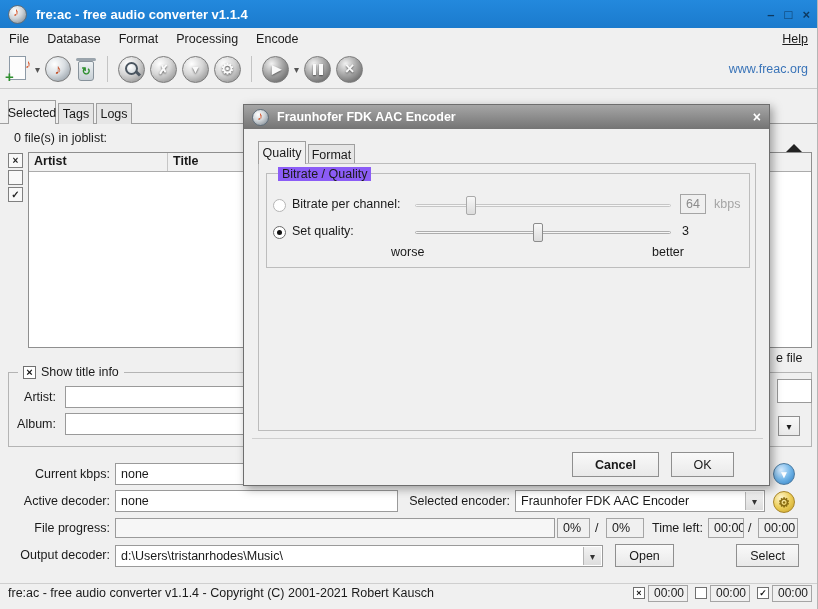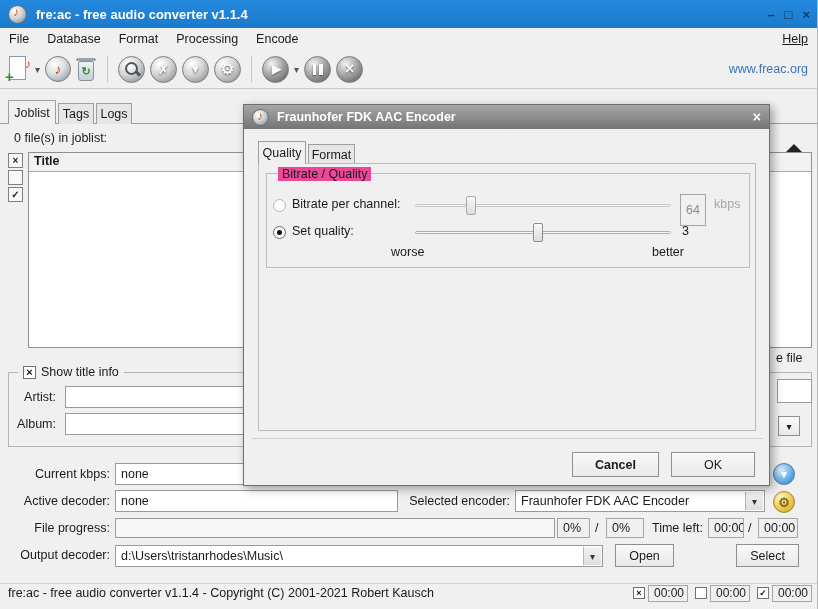--- a/index.html
+++ b/index.html
@@ -188,21 +188,21 @@
         </span>
       </span>
     <span class="ball dark">
         <span style="font-size:16px;">×</span>
       </span>
     <span class="tb-link">www.freac.org</span>
   </div>
 
   <div class="abs tabline"></div>
   <div class="abs tab active" style="left:8px;top:100px;width:48px;height:24px;">
-      <span>Joblist</span>
+      <span>Selected</span>
     </div>
   <div class="abs tab" style="left:58px;top:103px;width:36px;height:21px;">
       <span>Tags</span>
     </div>
   <div class="abs tab" style="left:96px;top:103px;width:36px;height:21px;">
       <span>Logs</span>
     </div>
 
   <div class="abs count-label">0 file(s) in joblist:</div>
   <div class="abs eject">
@@ -212,20 +212,21 @@
   <div class="abs sel-btn" style="left:8px;top:153px;">
       <span>×</span>
     </div>
   <div class="abs sel-btn" style="left:8px;top:170px;"></div>
   <div class="abs sel-btn" style="left:8px;top:187px;">
       <span>✓</span>
     </div>
 
   <div class="abs jobtable">
     <div class="jobheader">
+      <span class="hc" style="width:139px;">Artist</span>
       <span class="hc" style="flex:1;border-right:none;">Title</span>
     </div>
   </div>
 
   <div class="abs groupbox" style="left:8px;top:372px;width:804px;height:75px;"></div>
   <div class="abs grouplabel" style="left:18px;top:365px;">
     <span class="checkbox">×</span>
     <span>Show title info</span>
   </div>
   <div class="abs fld-label" style="left:8px;top:390px;width:48px;">Artist:</div>
@@ -305,42 +306,42 @@
 
     <div class="abs tab active" style="left:14px;top:36px;width:48px;height:23px;">
         <span>Quality</span>
       </div>
     <div class="abs tab" style="left:64px;top:39px;width:47px;height:20px;">
         <span>Format</span>
       </div>
     <div class="dlg-page"></div>
 
     <div class="abs groupbox" style="left:22px;top:68px;width:484px;height:95px;border-color:#bdbdbd;"></div>
-    <div class="abs" style="left:34px;top:62px;background:#ec4899;padding:0 4px;">Bitrate / Quality</div>
+    <div class="abs" style="left:34px;top:62px;background:#8b5cf6;padding:0 4px;">Bitrate / Quality</div>
 
     <div class="abs radio disabled" style="left:29px;top:94px;"></div>
     <div class="abs" style="left:48px;top:92px;">Bitrate per channel:</div>
     <div class="abs slider-track dim" style="left:171px;top:99px;width:256px;"></div>
     <div class="abs slider-thumb" style="left:222px;top:91px;border-color:#aaa;"></div>
-    <div class="abs sunken-gray dim-text" style="left:436px;top:89px;width:26px;height:32px;justify-content:center;padding:0;">64</div>
+    <div class="abs sunken-gray dim-text" style="left:436px;top:89px;width:26px;height:20px;justify-content:center;padding:0;">64</div>
     <div class="abs dimmer-text" style="left:470px;top:92px;">kbps</div>
 
     <div class="abs radio" style="left:29px;top:121px;">
         <span class="dot"></span>
       </div>
     <div class="abs" style="left:48px;top:119px;">Set quality:</div>
     <div class="abs slider-track" style="left:171px;top:126px;width:256px;"></div>
     <div class="abs slider-thumb" style="left:289px;top:118px;"></div>
     <div class="abs" style="left:438px;top:119px;">3</div>
 
     <div class="abs" style="left:147px;top:140px;">worse</div>
     <div class="abs" style="left:408px;top:140px;">better</div>
 
     <div class="dlg-sep"></div>
     <div class="abs btn" style="left:328px;top:347px;width:87px;height:25px;font-weight:bold;">
         <span>Cancel</span>
       </div>
-    <div class="abs btn" style="left:427px;top:347px;width:84px;height:25px;text-align:right;">
+    <div class="abs btn" style="left:427px;top:347px;width:63px;height:25px;text-align:right;">
         <span>OK</span>
       </div>
   </div>
 
 </div>
 
 </body></html>

